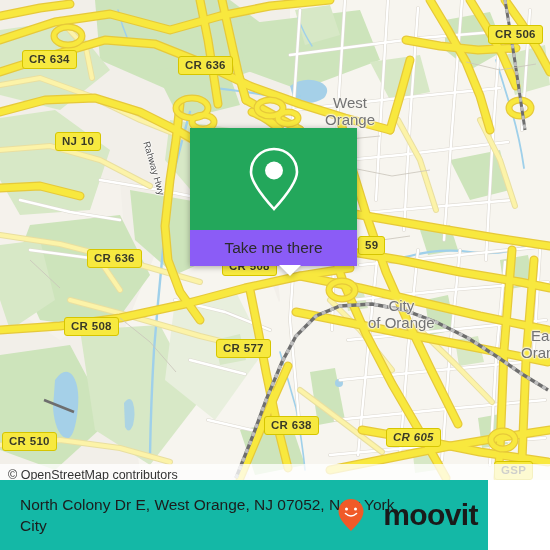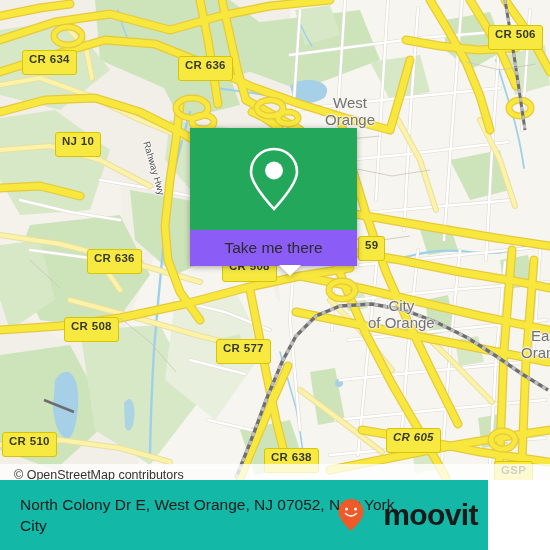--- a/index.html
+++ b/index.html
@@ -22,21 +22,21 @@
   
   .shield {
     position:absolute;
     background:#f7e93f;
     border:1.6px solid #d6c500;
     border-radius:3px;
     color:#3a3a1e;
     font-size:11.5px;
     font-weight:bold;
     letter-spacing:.3px;
-    padding:1px 6px 8px 6px;
+    padding:1px 6px 2px 6px;
     line-height:14px;
     white-space:nowrap;
     font-family:"Liberation Sans", sans-serif;
     text-shadow:0 0 1px rgba(255,255,255,.4);
   }
 
   
   .place {
     position:absolute;
     color:#737373;
@@ -93,21 +93,21 @@
   }
 
   
   #attribution {
     position:absolute; left:0; top:464px;
     width:550px; height:22px;
     background:rgba(255,255,255,.76);
     display:flex; align-items:center;
   }
   #attribution-text {
-    padding-left:14px;
+    padding-left:8px;
     font-size:12.5px;
     color:#333333;
     font-family:"Liberation Sans", sans-serif;
   }
 
   
   #footer {
     position:absolute; left:0; top:480px;
     width:488px; height:70px;
     background:#14b8a6;
@@ -426,21 +426,21 @@
         <div class="shield" style="left: 22px; top: 50px;">CR 634</div>
         <div class="shield" style="left: 178px; top: 56px;">CR 636</div>
         <div class="shield" style="left: 488px; top: 25px;">CR 506</div>
         <div class="shield" style="left: 55px; top: 132px;">NJ 10</div>
         <div class="shield" style="left: 87px; top: 249px;">CR 636</div>
         <div class="shield" style="left: 222px; top: 257px;">CR 508</div>
         <div class="shield" style="left: 358px; top: 236px;">59</div>
         <div class="shield" style="left: 64px; top: 317px;">CR 508</div>
         <div class="shield" style="left: 216px; top: 339px;">CR 577</div>
         <div class="shield" style="left: 2px; top: 432px; text-align: center;">CR 510</div>
-        <div class="shield" style="left: 264px; top: 416px; margin-top: 32px;">CR 638</div>
+        <div class="shield" style="left: 264px; top: 416px;">CR 638</div>
         <div class="shield" style="left: 386px; top: 428px; font-style: italic;">CR 605</div>
         <div class="shield" style="left: 494px; top: 461px;">GSP</div>
       </div>
 
     <div id="places-layer">
         <div class="place two-line" style="left: 325px; top: 94px;">
           <div>West</div>
           <div>Orange</div>
         </div>
         <div class="place two-line" style="left: 368px; top: 297px;">

